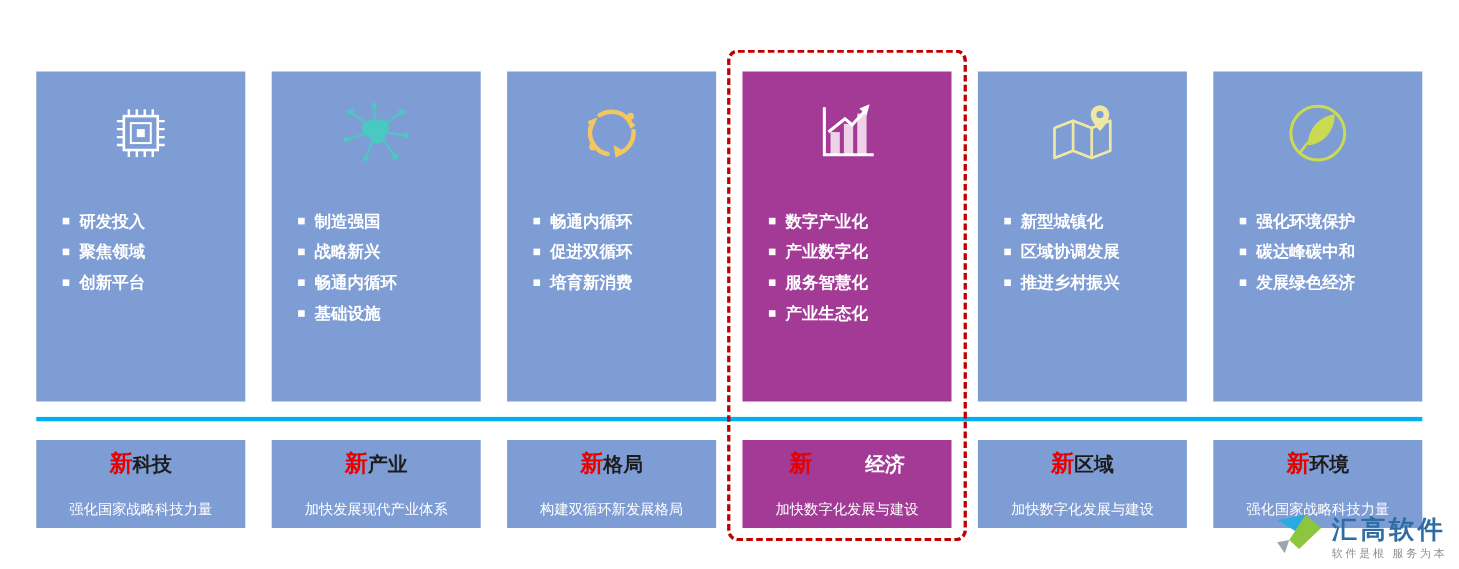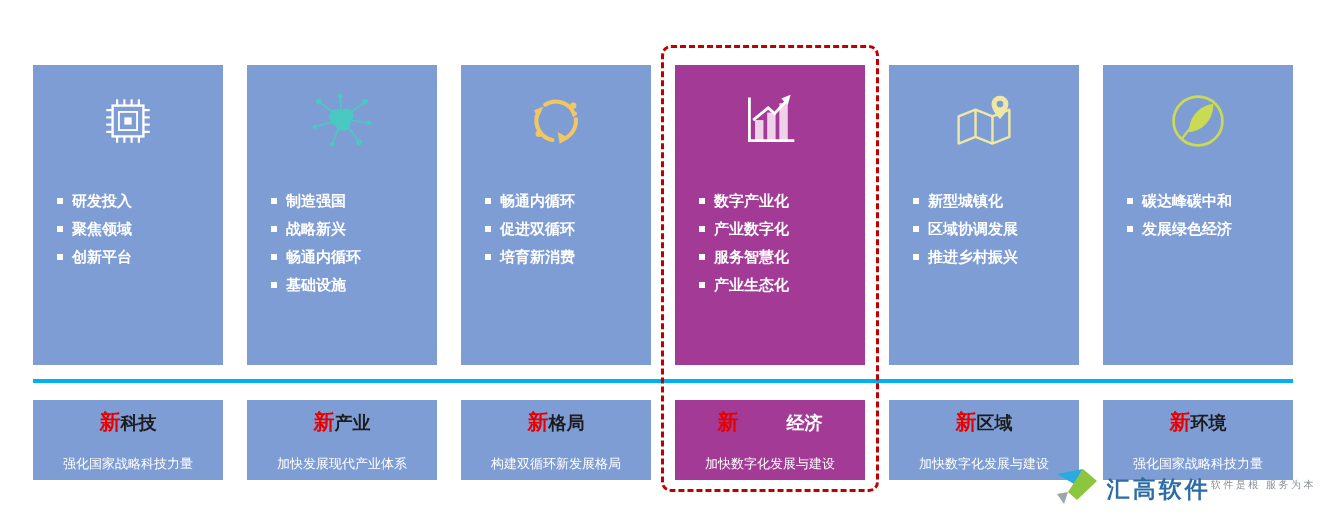--- a/index.html
+++ b/index.html
@@ -28,21 +28,21 @@
   .footer-prefix { color:#E60000; font-size:21px; font-weight:bold; }
   .column.highlight .footer-title-text { color:#ffffff;margin-left:48px; }
   .footer-sub { margin-top:19px; color:#ffffff; font-size:13px; }
 
   .divider { position:absolute; left:33px; top:379px; width:1260px; height:4px; background:#00B0F0; }
 
   .highlight-frame { position:absolute; left:661px; top:45px; width:218px; height:447px;
     border:3px dashed #C00000; border-radius:10px; z-index:5; }
 
   .logo { position:absolute; right:10px; bottom:6px; display:flex; align-items:center; gap:8px; }
-  .logo-text { display:flex; }
+  .logo-text { display:flex; flex-direction:column; }
   .logo-name { font-size:23px; font-weight:bold; color:#2E6DA4; letter-spacing:3px; line-height:26px; }
   .logo-tagline { font-size:10px; color:#8a8f94; letter-spacing:2.5px; margin-top:2px; }
 </style>
 </head>
 <body>
 
 <div class="board">
 
   <div class="columns">
 
@@ -268,20 +268,24 @@
         <div class="icon-wrap">
           <svg width="58" height="58" viewBox="0 0 64 64" fill="none">
             <circle cx="32" cy="32" r="27" stroke="#CADA52" stroke-width="3"></circle>
             <path d="M22 44 C22 27 34 15 49 13 C49 30 38 42 24 44 Z" fill="#CADA52"></path>
             <path d="M14 52 C22 40 30 32 44 22" stroke="#CADA52" stroke-width="2.6"></path>
           </svg>
         </div>
         <ul class="item-list">
           <li class="item">
               <span class="bullet"></span>
+              <span>强化环境保护</span>
+            </li>
+          <li class="item">
+              <span class="bullet"></span>
               <span>碳达峰碳中和</span>
             </li>
           <li class="item">
               <span class="bullet"></span>
               <span>发展绿色经济</span>
             </li>
         </ul>
       </div>
       <div class="spacer"></div>
       <div class="footer-card">

